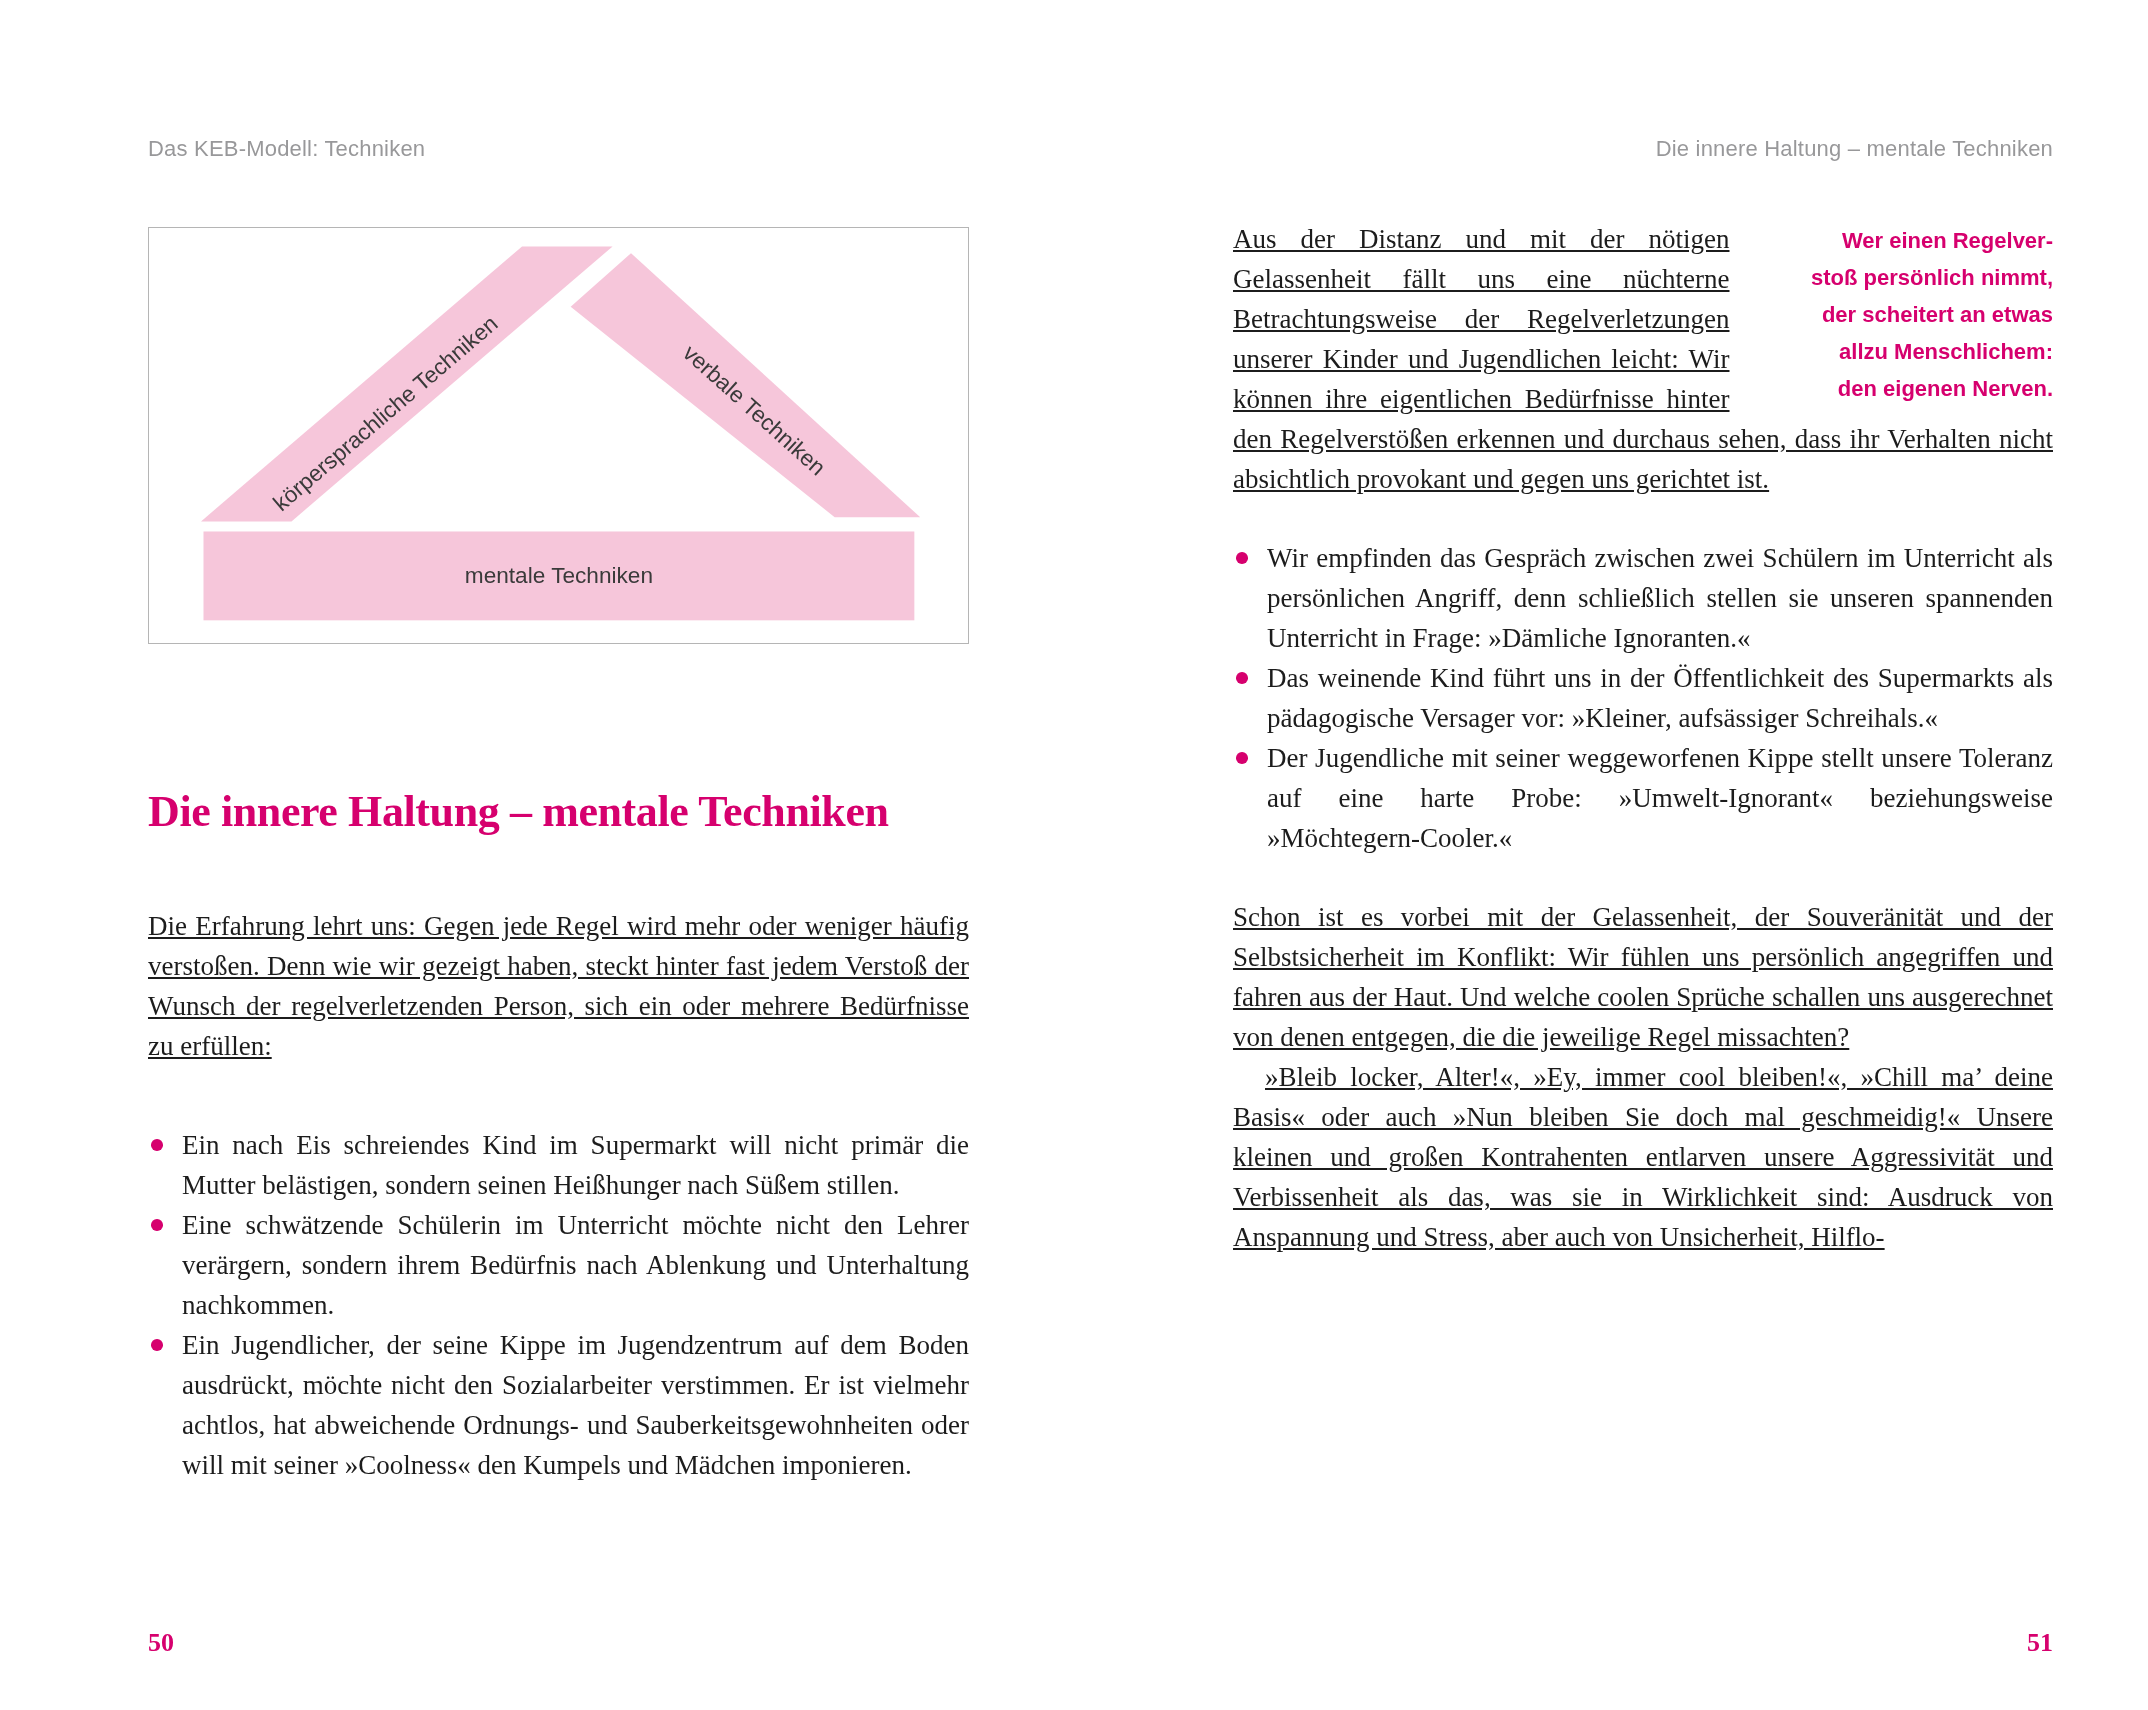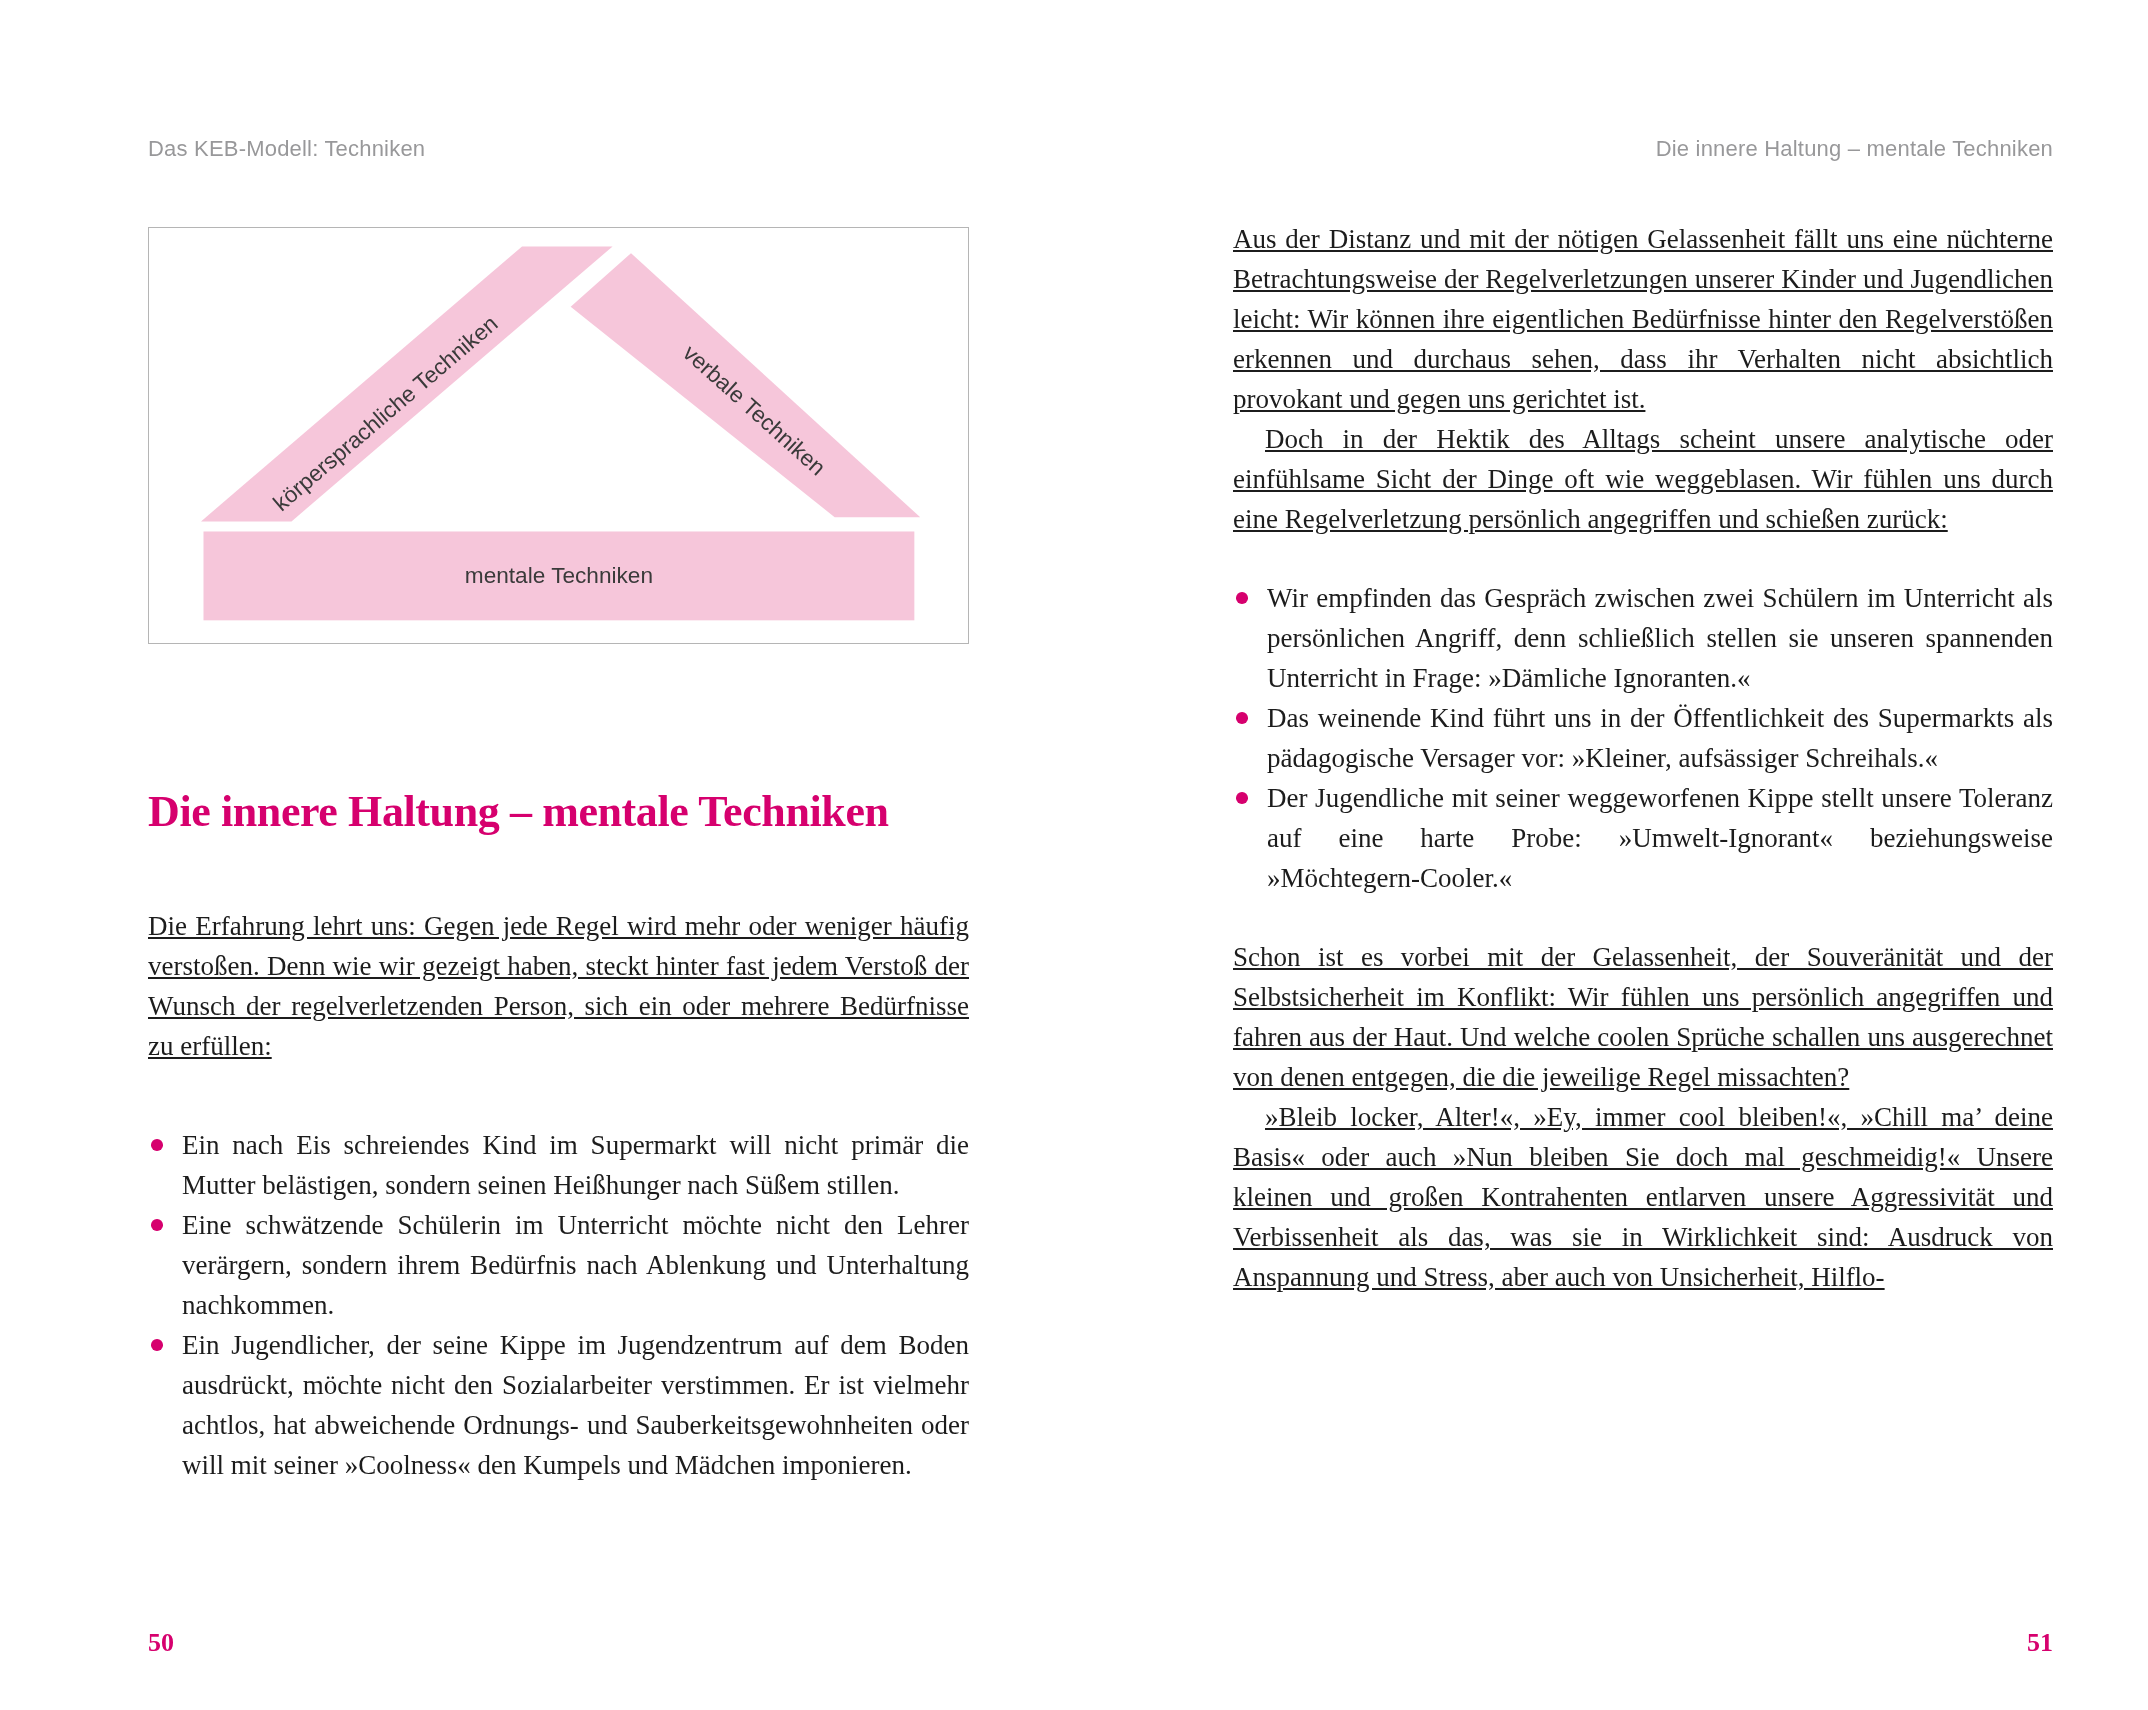--- a/index.html
+++ b/index.html
@@ -135,24 +135,28 @@
         <span class="dot"></span>
         <span>Ein Jugendlicher, der seine Kippe im Jugendzentrum auf dem Boden ausdrückt, möchte nicht den Sozialarbeiter verstimmen. Er ist vielmehr achtlos, hat abweichende Ordnungs- und Sauberkeitsgewohnheiten oder will mit seiner »Coolness« den Kumpels und Mädchen imponieren.</span>
       </li>
     </ul>
   </div>
 
   <div class="page page-right">
     <div class="running-head">Die innere Haltung – mentale Techniken</div>
 
     <div class="para1-wrap">
+      <div class="margin-note">Wer einen Regelver-
+stoß persönlich nimmt,
+der scheitert an etwas
+allzu Menschlichem:
+den eigenen Nerven.</div>
       <p class="body-text first-para">Aus der Distanz und mit der nötigen Gelassenheit fällt uns eine nüchterne Betrachtungsweise der Regelverletzungen unserer Kinder und Jugendlichen leicht: Wir können ihre eigentlichen Bedürfnisse hinter den Regelverstößen erkennen und durchaus sehen, dass ihr Verhalten nicht absichtlich provokant und gegen uns gerichtet ist.</p>
     </div>
 
-    <p class="body-text indent">Doch in der Hektik des Alltags scheint unsere analytische oder einfühlsame Sicht der Dinge oft wie weggeblasen. Wir fühlen uns durch eine Regelverletzung persönlich angegriffen und schießen zurück:</p>
 
     <ul class="bullets">
       <li>
         <span class="dot"></span>
         <span>Wir empfinden das Gespräch zwischen zwei Schülern im Unterricht als persönlichen Angriff, denn schließlich stellen sie unseren spannenden Unterricht in Frage: »Dämliche Ignoranten.«</span>
       </li>
       <li>
         <span class="dot"></span>
         <span>Das weinende Kind führt uns in der Öffentlichkeit des Supermarkts als pädagogische Versager vor: »Kleiner, aufsässiger Schreihals.«</span>
       </li>

